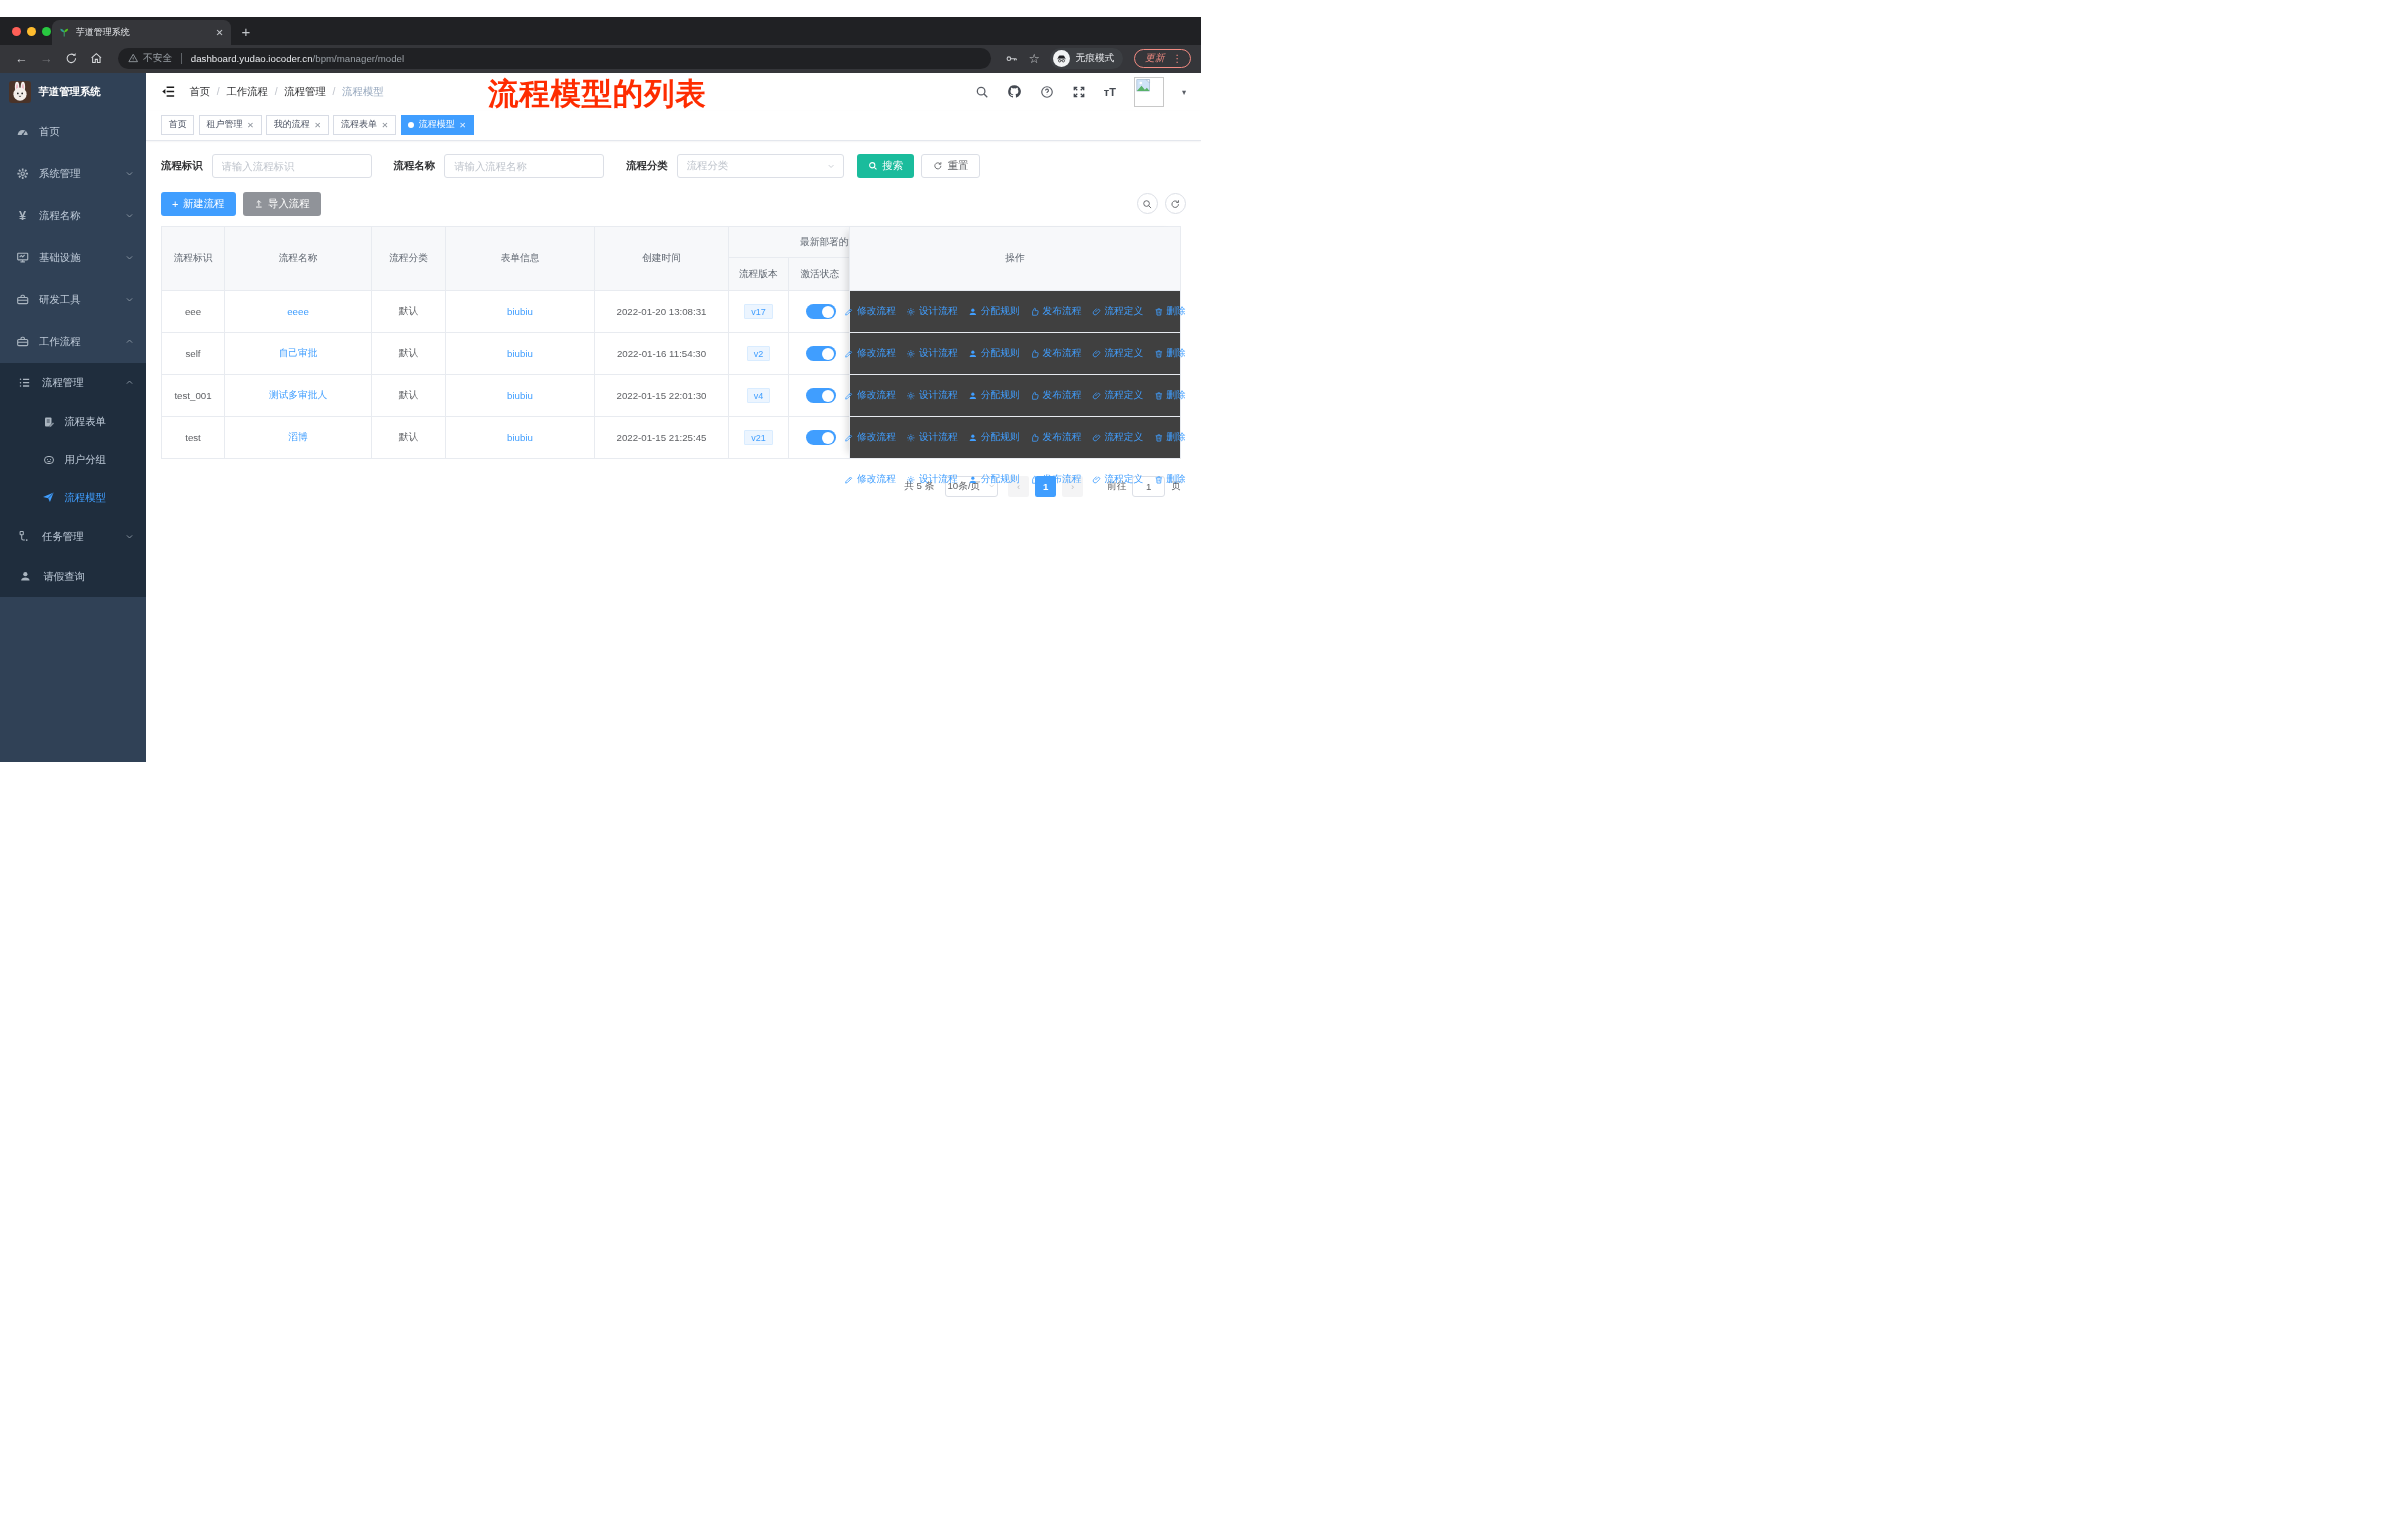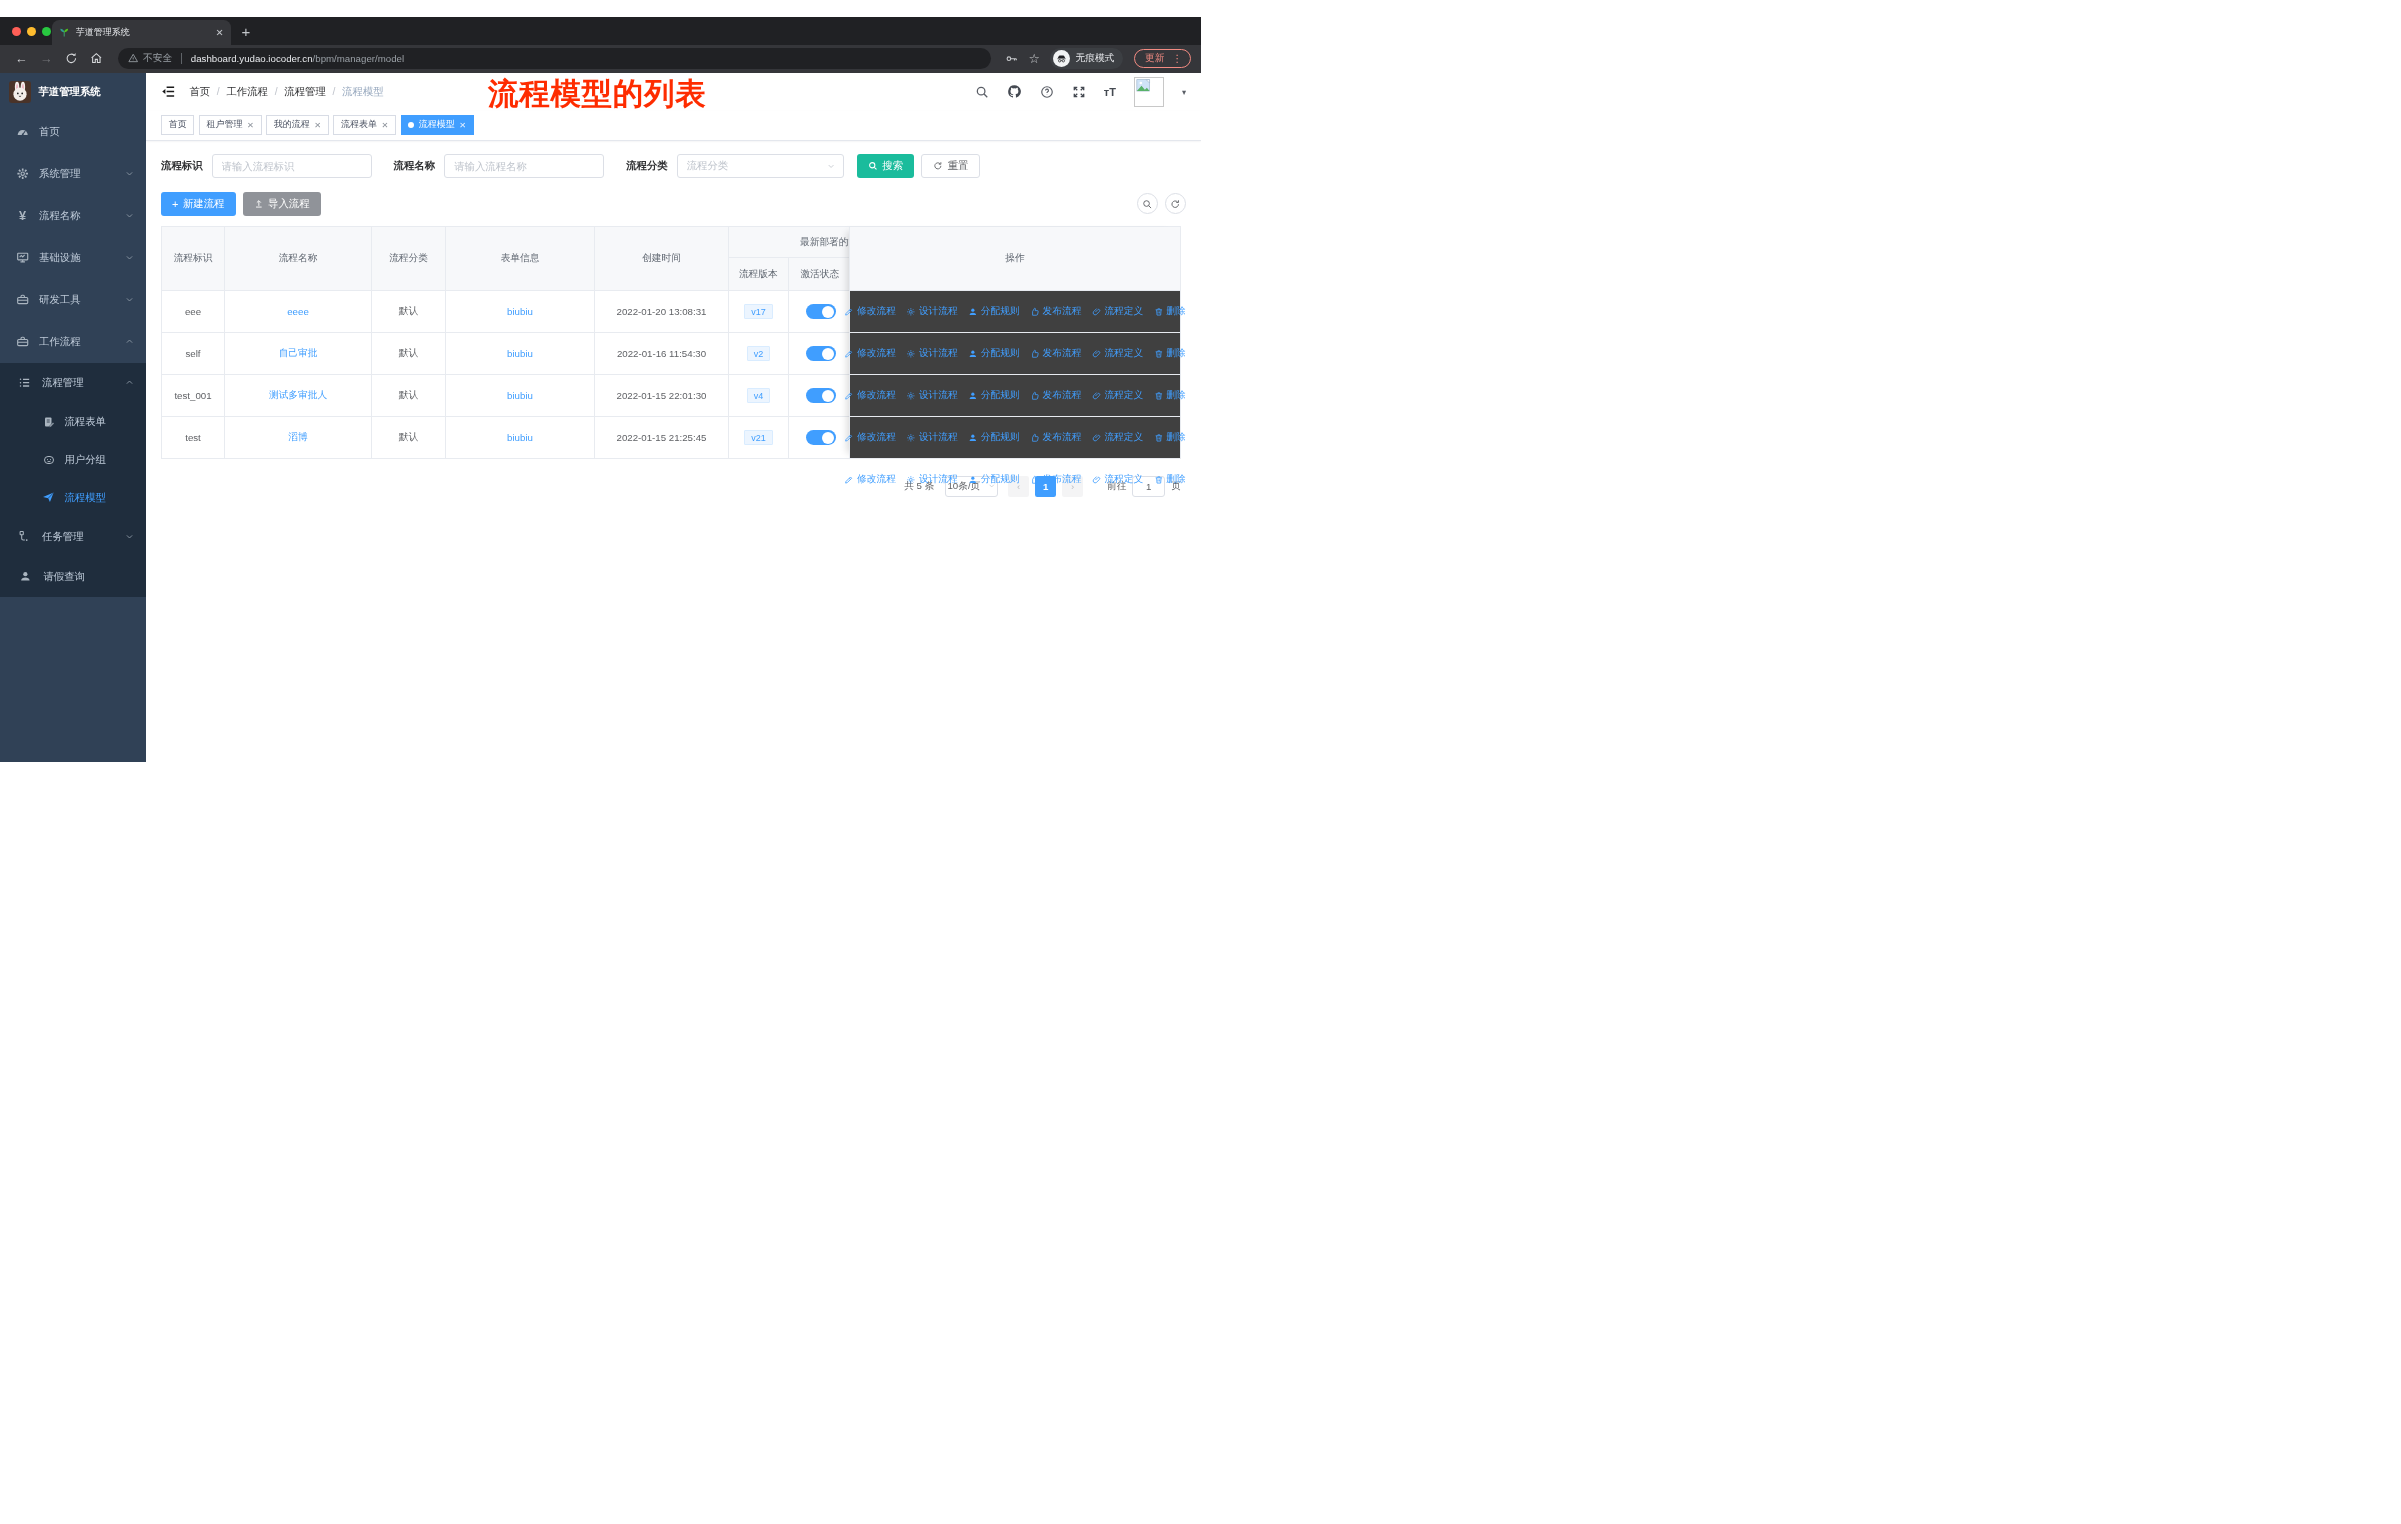--- a/index.html
+++ b/index.html
@@ -24,21 +24,21 @@
   .urlpill { flex:1; height:21px; margin:0 7.4px; background:#202124; border-radius:10.4px; display:flex;
              align-items:center; padding:0 10.4px; gap:6px; font-size:9.7px; color:#9aa0a6; }
   .url-warn { display:flex; align-items:center; gap:4.5px; color:#9aa0a6; }
   .url-div { width:0.7px; height:10.4px; background:#5f6368; margin:0 3px; }
   .url-domain { color:#e8eaed; }
   .nav-right { display:flex; align-items:center; gap:10.4px; margin-left:3px; }
   .incog { height:21px; background:#3c3f43; border-radius:10.4px; display:flex; align-items:center; gap:6px;
            padding:0 9px 0 2.2px; color:#e8eaed; font-size:9.7px; }
   .incog-circle { width:17px; height:17px; border-radius:50%; background:#f1f3f4; display:flex; align-items:center; justify-content:center; }
   .update-pill { height:19.4px; border:1.1px solid #f28b82; border-radius:10.4px; color:#f28b82; font-size:9.7px;
-                 display:flex; align-items:center; gap:7.4px; padding:0 7.4px 0 10.4px; }
+                 display:flex; align-items:center; gap:7.4px; padding:0 7.4px 0 10.4px;font-style:italic; }
   .update-dots { font-size:10.4px; }
 
   
   .app { display:flex; height:706px; }
   .sidebar { width:146px; background:#304156; color:#bfcbd9; flex-shrink:0; font-size:10.4px; }
   .logo-row { height:38px; display:flex; align-items:center; gap:7.4px; padding:0 9px; }
   .logo-img { width:22px; height:22px; border-radius:3px; overflow:hidden; flex-shrink:0; }
   .logo-title { color:#fff; font-weight:bold; font-size:10.4px; white-space:nowrap; }
   .menu-item { height:42px; display:flex; align-items:center; padding:0 12px 0 15px; gap:9px; cursor:pointer; }
   .menu-item .mi-label { flex:1; }

